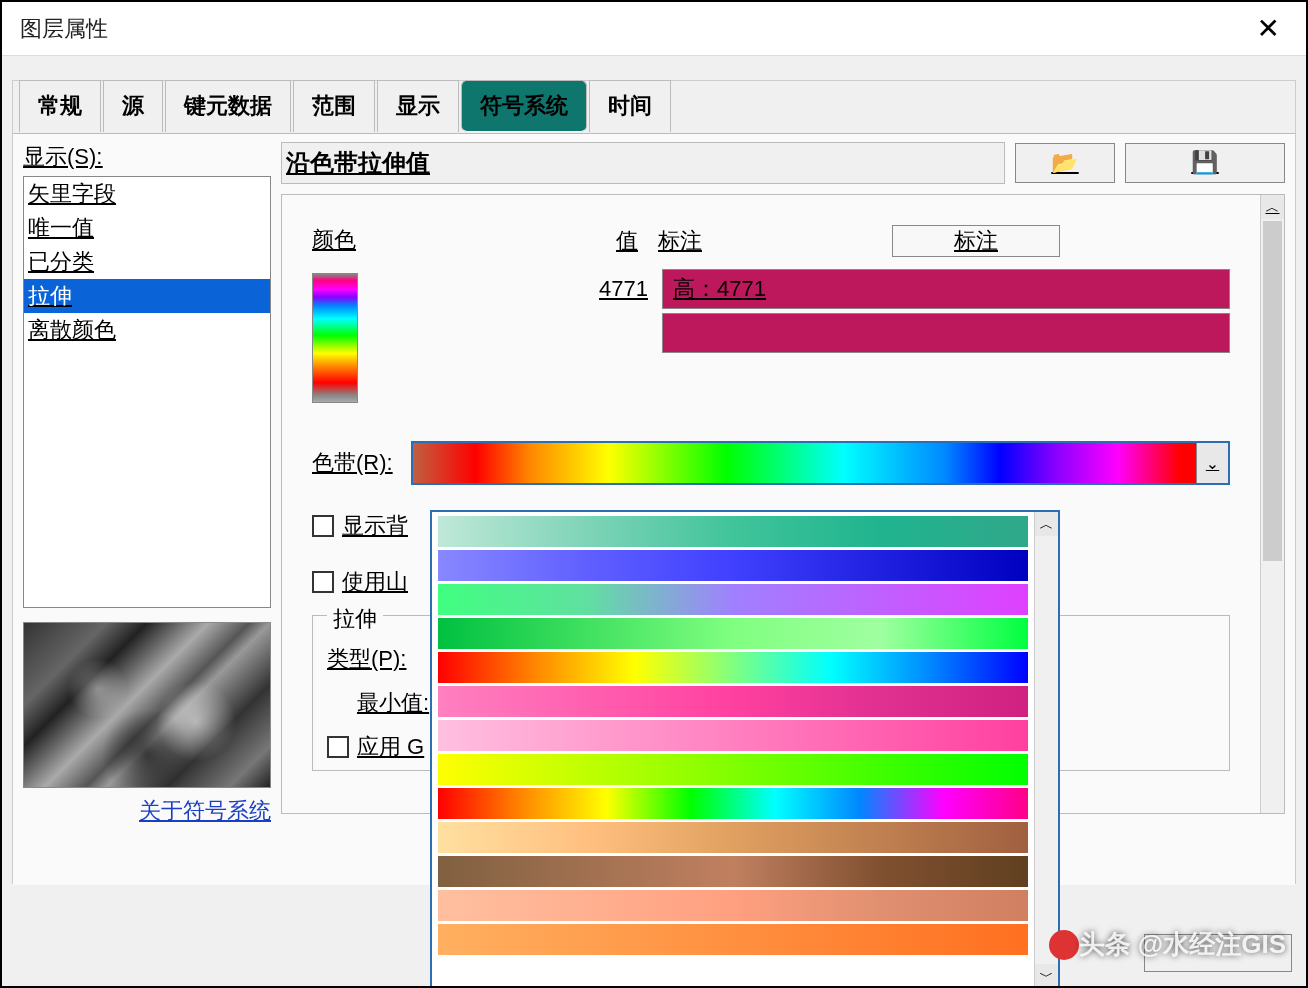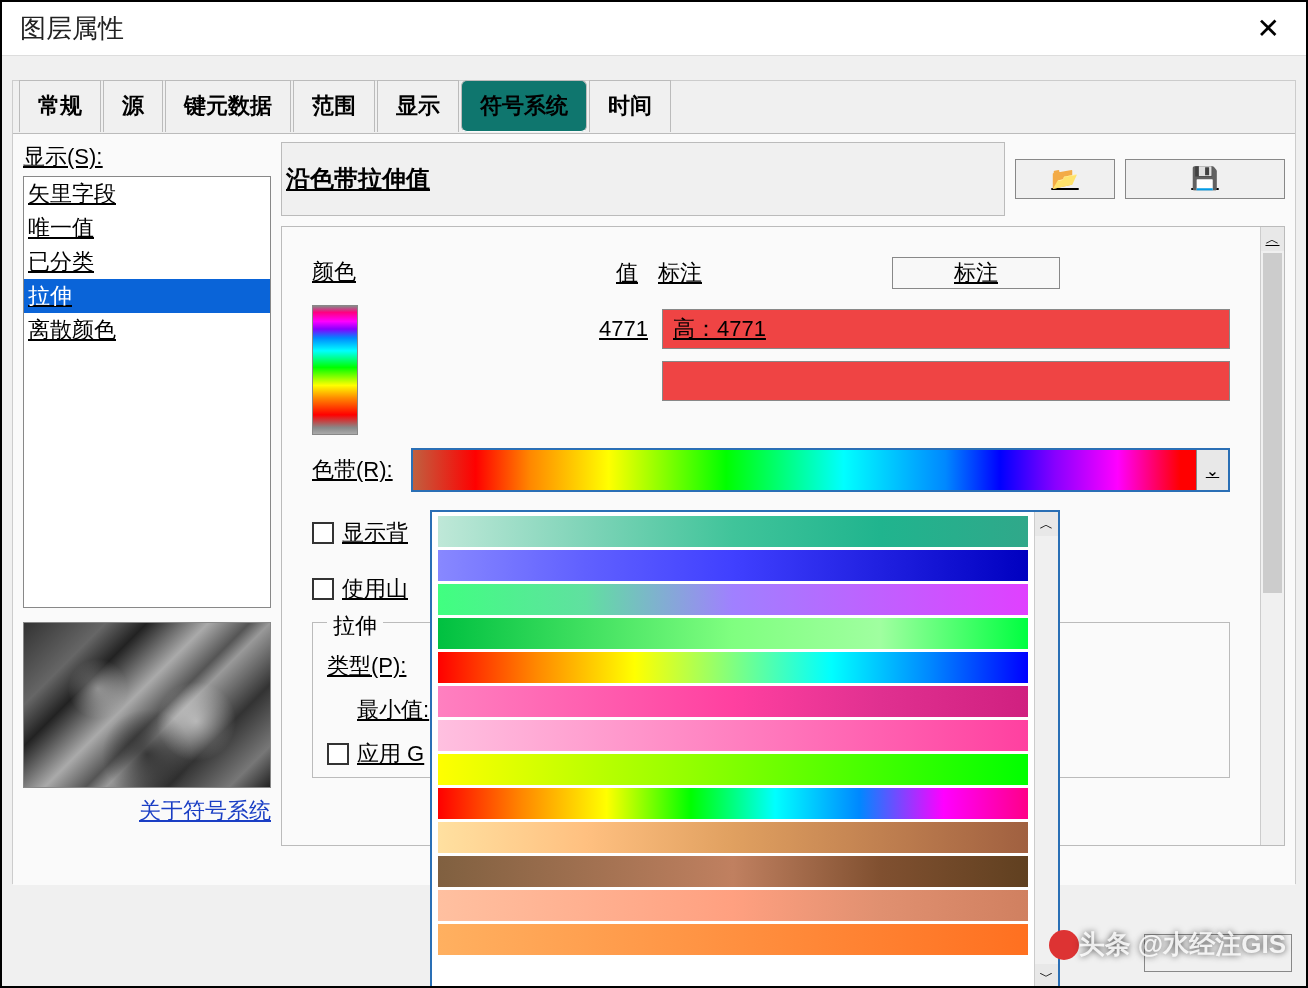--- a/index.html
+++ b/index.html
@@ -1,19 +1,19 @@
 <!DOCTYPE html>
 <html><head>
 <meta charset="utf-8">
 <style>
 * { box-sizing: border-box; margin: 0; padding: 0; font-family: "Microsoft YaHei", SimSun, sans-serif; }
 body { background: #fff; width: 1308px; height: 988px; overflow: hidden; border: 2px solid #000; position: relative; }
 
 .titlebar { height: 54px; display: flex; align-items: center; justify-content: space-between; padding: 0 18px; border-bottom: 1px solid #ddd; }
-.titlebar-title { font-size: 26px; color: #222; }
+.titlebar-title { font-size: 22px; color: #222; }
 .close-btn { font-size: 28px; cursor: pointer; padding: 0 8px; }
 
 .content { padding: 24px 10px 10px 10px; background: #f0f0f0; height: calc(100% - 54px); position: relative; }
 .inner-panel { background: #f0f0f0; border: 1px solid #ccc; position: relative; height: 804px; }
 
 .tabs { display: flex; position: relative; top: -2px; padding-left: 6px; font-weight: bold; }
 .tab { padding: 10px 18px; font-size: 22px; background: #f0f0f0; border: 1px solid #bbb; border-bottom: none; margin-right: 2px; cursor: pointer; position: relative; top: 1px; }
 .tab.active { background: #0f766e; border-bottom: 1px solid #fafafa; z-index: 2; border-radius: 6px; }
 .tab-body { background: #fafafa; border-top: 1px solid #bbb; padding: 8px 10px; height: calc(100% - 50px); display: flex; gap: 10px; position: relative; text-decoration: underline; }
 
@@ -21,38 +21,38 @@
 .display-label { font-size: 22px; text-decoration: underline; margin-bottom: 4px; }
 .listbox { border: 1px solid #888; background: #fff; height: 432px; overflow: hidden; }
 .list-item { font-size: 22px; padding: 2px 4px; cursor: pointer; }
 .list-item.selected { background: #0a64d8; color: #fff; }
 .preview-img { width: 248px; height: 166px; border: 1px solid #888; margin-top: 14px; background: linear-gradient(135deg,#333 0%,#666 20%,#222 30%,#aaa 45%,#555 55%,#999 60%,#333 75%,#777 90%,#222 100%); position: relative; }
 .preview-img::after { content:""; position:absolute; inset:0; background: radial-gradient(circle at 30% 40%, rgba(255,255,255,.4) 0, transparent 15%), radial-gradient(circle at 70% 60%, rgba(255,255,255,.5) 0, transparent 20%), radial-gradient(circle at 50% 80%, rgba(0,0,0,.6) 0, transparent 25%); }
 .about-link { font-size: 22px; color: #1a3ec4; text-decoration: underline; margin-top: 8px; cursor: pointer; text-align: right; }
 
 .right-col { flex: 1; position: relative; }
 .heading-row { display: flex; gap: 10px; align-items: center; }
-.heading { font-size: 24px; font-weight: bold; border: 1px solid #bbb; padding: 20px 4px; flex: 1; background: #f0f0f0; }
+.heading { font-size: 24px; font-weight: bold; border: 1px solid #bbb; padding: 4px 4px; flex: 1; background: #f0f0f0; }
 .icon-btn { width: 100px; height: 40px; border: 1px solid #888; background: #f0f0f0; display: flex; align-items: center; justify-content: center; cursor: pointer; }
 .folder-icon { font-size: 22px; }
 .save-icon { font-size: 22px; }
 
 .main-area { border: 1px solid #bbb; margin-top: 10px; height: 620px; position: relative; display: flex; }
 .scroll-content { flex: 1; padding: 30px 30px; position: relative; }
 .scrollbar { width: 24px; background: #f0f0f0; border-left: 1px solid #ccc; position: relative; }
 .scroll-arrow { height: 24px; text-align: center; font-size: 14px; line-height: 24px; cursor: pointer; background: #e8e8e8; }
 .scroll-thumb { position: absolute; left: 2px; right: 2px; top: 26px; height: 340px; background: #ccc; }
 .col-lbl { font-size: 22px; }
 .color-bar-vert { width: 46px; height: 130px; border: 1px solid #888; background: linear-gradient(to bottom, #888 0%, #ff0080 5%, #ff00ff 12%, #8800ff 18%, #0088ff 25%, #00ffff 35%, #00ff00 48%, #ffff00 62%, #ff8800 72%, #ff0000 85%, #888 95%, #aaa 100%); margin-top: 8px; }
 .annotate-btn { width: 168px; height: 32px; border: 1px solid #888; background: #f8f8f8; font-size: 22px; text-align: center; cursor: pointer; }
-.val-row { display: flex; align-items: center; gap: 14px; margin-top: 12px; }
+.val-row { display: flex; align-items: center; gap: 14px; margin-top: 4px; }
 .val-num { font-size: 22px; width: 70px; text-align: right; }
-.val-input { flex: 1; height: 40px; border: 1px solid #888; padding: 4px 10px; font-size: 22px; background: #ef4444; }
-
-.colorramp-row { display: flex; align-items: center; gap: 18px; margin-top: 13px; }
+.val-input { flex: 1; height: 40px; border: 1px solid #888; padding: 4px 10px; font-size: 22px; background: #be185d; }
+
+.colorramp-row { display: flex; align-items: center; gap: 18px; margin-top: 38px; }
 .ramp-label { font-size: 22px; }
 .ramp-select { flex: 1; height: 44px; border: 2px solid #2a6fb5; display: flex; position: relative; }
 .ramp-preview { flex: 1; background: linear-gradient(to right, #c06040 0%, #ff0000 8%, #ff8800 15%, #ffff00 25%, #00ff00 40%, #00ffff 55%, #0088ff 68%, #0000ff 75%, #8800ff 82%, #ff00ff 90%, #ff0000 98%); }
 .ramp-dropdown-btn { width: 32px; background: #e8e8e8; border-left: 1px solid #888; display:flex; align-items:center; justify-content:center; cursor:pointer; }
 
 .dropdown-panel { position: absolute; left: 428px; top: 508px; width: 630px; height: 480px; border: 2px solid #2a6fb5; background: #fff; z-index: 10; display: flex; }
 .dropdown-list { flex: 1; padding: 4px 6px; overflow: hidden; }
 .ramp-item { height: 31px; margin-bottom: 3px; cursor: pointer; }
 .dropdown-scroll { width: 24px; background: #f0f0f0; border-left: 1px solid #ccc; position: relative; }
 .dd-arrow { height: 24px; text-align:center; font-size:14px; line-height:24px; background:#e8e8e8; cursor:pointer; }

